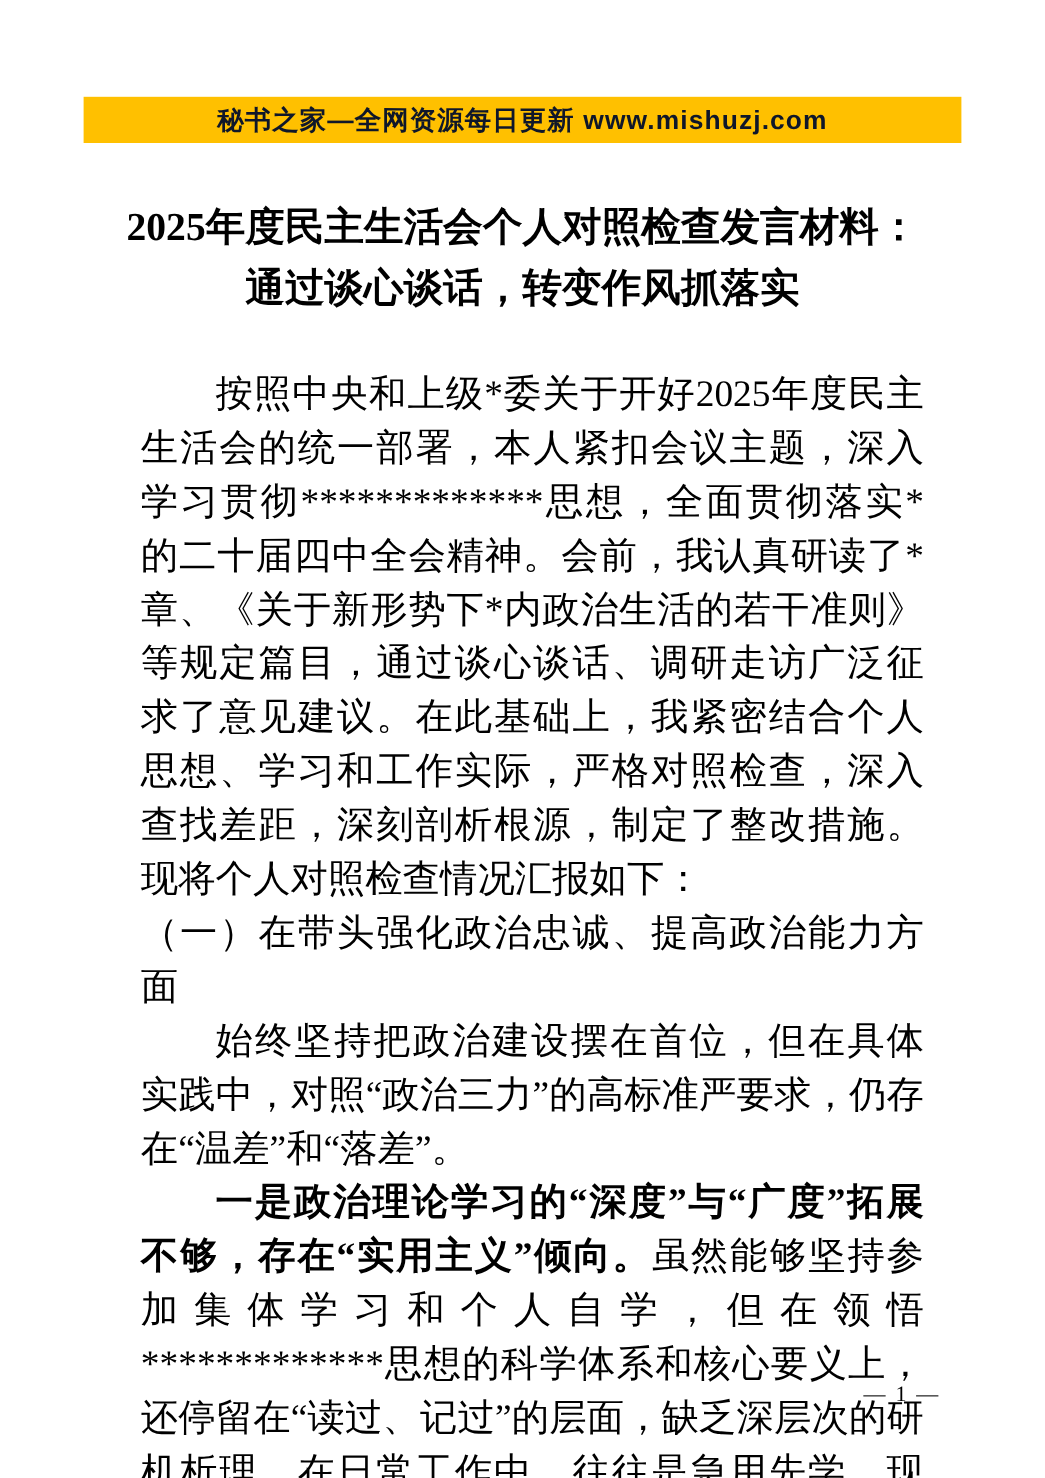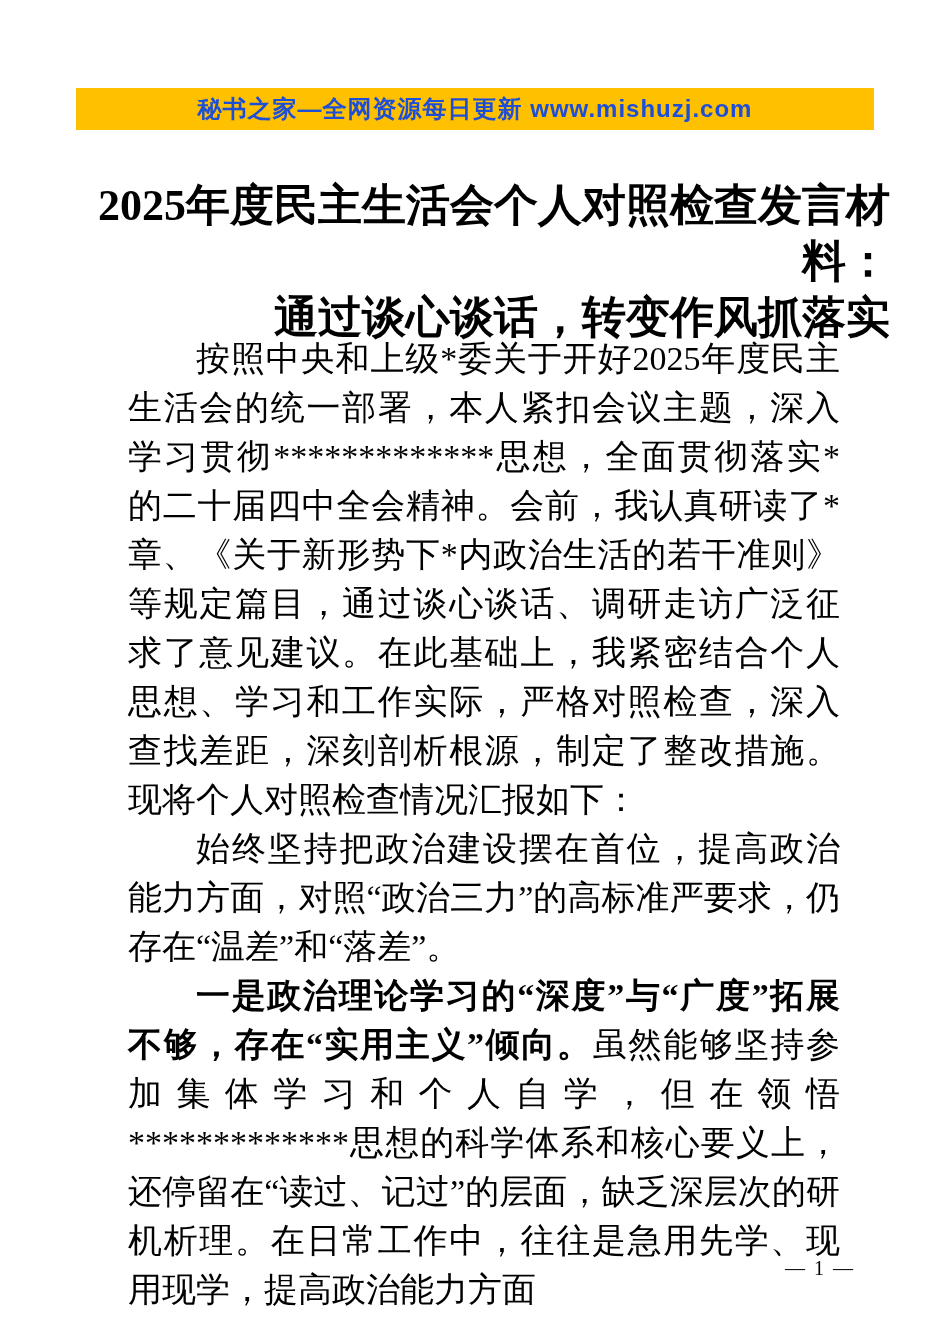--- a/index.html
+++ b/index.html
@@ -28,22 +28,22 @@
     font-family: "Liberation Sans", "DejaVu Sans", sans-serif;
     font-weight: bold;
     font-size: 24px;
     letter-spacing: 1px;
   }
   .doc-title {
     position: absolute;
     top: 178px;
     left: 60px;
     right: 60px;
-    text-align: right;
-    font-size: 44px;
+    text-align: center;
+    font-size: 36px;
     font-weight: bold;
     line-height: 56px;
     font-family: "Liberation Serif", "DejaVu Serif", serif;
   }
   .body-block {
     position: absolute;
     top: 334px;
     left: 128px;
     width: 712px;
     font-size: 34px;
@@ -60,30 +60,31 @@
     font-size: 20px;
     color: #000000;
     letter-spacing: 2px;
   }
 </style>
 </head>
 <body>
 
 <div class="page">
 
-  <div class="banner" style="background: rgb(255, 192, 0); color: #1d4ed8;">
+  <div class="banner" style="background: rgb(255, 192, 0); color: #0f172a;">
     <span>秘书之家—全网资源每日更新 www.mishuzj.com</span>
   </div>
 
   <h1 class="doc-title">
     <span>2025年度民主生活会个人对照检查发言材料：</span><br>
     <span>通过谈心谈话，转变作风抓落实</span>
   </h1>
 
   <div class="body-block">
     <p class="para">按照中央和上级*委关于开好2025年度民主生活会的统一部署，本人紧扣会议主题，深入学习贯彻*************思想，全面贯彻落实*的二十届四中全会精神。会前，我认真研读了*章、《关于新形势下*内政治生活的若干准则》等规定篇目，通过谈心谈话、调研走访广泛征求了意见建议。在此基础上，我紧密结合个人思想、学习和工作实际，严格对照检查，深入查找差距，深刻剖析根源，制定了整改措施。现将个人对照检查情况汇报如下：</p>
-    <p class="para">始终坚持把政治建设摆在首位，提高政治能力方面，对照“政治三力”的高标准严要求，仍存在“温差”和“落差”。</p>
+    <p class="para no-indent">（一）在带头强化政治忠诚、提高政治能力方面</p>
+    <p class="para">始终坚持把政治建设摆在首位，但在具体实践中，对照“政治三力”的高标准严要求，仍存在“温差”和“落差”。</p>
     <p class="para"><span class="bold-lead">一是政治理论学习的“深度”与“广度”拓展不够，存在“实用主义”倾向。</span><span>虽然能够坚持参加集体学习和个人自学，但在领悟*************思想的科学体系和核心要义上，还停留在“读过、记过”的层面，缺乏深层次的研机析理。在日常工作中，往往是急用先学、现用现学，提高政治能力方面</span></p>
   </div>
 
   <div class="page-number">— 1 —</div>
 
 </div>
 
 </body></html>

